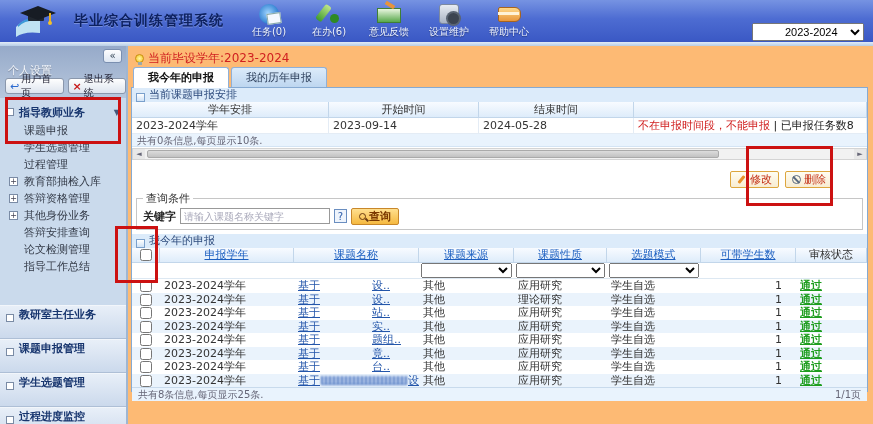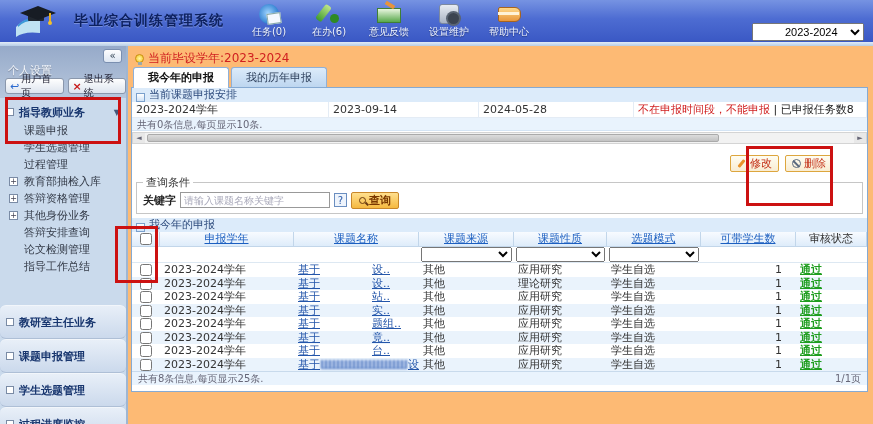--- a/index.html
+++ b/index.html
@@ -46,22 +46,22 @@
   .sbtn .g-x { color:#c81818; font-weight:bold; font-size:11px; }
   .menu { padding-top:4px; }
   .sec-head { display:flex; align-items:center; height:20px; padding:0 6px; font-weight:bold; color:#17356e; cursor:pointer; }
   .sec-head .sq, .acc .sq { width:8px; height:8px; border:1px solid #7a8ba5; background:#fff; margin-right:5px; flex:0 0 auto; }
   .sec-head .tri { margin-left:auto; font-size:8px; color:#44577a; }
   .mitem { height:17px; line-height:17px; padding-left:24px; color:#333a47; cursor:pointer; position:relative; white-space:nowrap; }
   .mitem.haskid { padding-left:24px; }
   .mitem .plusbox { position:absolute; left:9px; top:4px; width:9px; height:9px; border:1px solid #7a8ba5; background:#fff;
     font-size:8px; line-height:7px; text-align:center; color:#445; }
   .accwrap { position:absolute; left:0; top:259px; width:126px; }
-  .acc { display:flex; align-items:center; height:17px; padding:16px 6px; font-weight:bold; color:#17356e; cursor:pointer;
-    background:linear-gradient(#e8eff8,#cbd9ec); border-top:1px solid #f2f6fb; border-bottom:1px solid #aebfd6;border-radius:6px; }
+  .acc { display:flex; align-items:flex-end; height:17px; padding:16px 6px; font-weight:bold; color:#17356e; cursor:pointer;
+    background:linear-gradient(#e8eff8,#cbd9ec); border-top:1px solid #f2f6fb; border-bottom:1px solid #aebfd6; }
 
   
   .main { position:absolute; left:131px; top:46px; width:737px; height:378px; }
   .banner { height:20px; padding:5px 0 0 4px; color:#d02020; font-size:12px; display:flex; align-items:center; gap:4px; }
   .bulb { width:9px; height:9px; border-radius:50%; background:radial-gradient(#fff7a8,#f4c018); border:1px solid #c89010; position:relative; }
   .bulb::after { content:""; position:absolute; left:2px; bottom:-3px; width:4px; height:3px; background:#9aa; }
   .tabs { display:flex; height:22px; padding-left:2px; gap:2px; align-items:flex-end; }
   .tab { height:21px; line-height:20px; padding:0 14px; border:1px solid #8fb0d8; border-bottom:none;
     border-radius:3px 3px 0 0; cursor:pointer; }
   .tab.active { background:#fff; font-weight:bold; color:#111; position:relative; z-index:2; }
@@ -251,20 +251,26 @@
       <div class="tab active">我今年的申报</div>
       <div class="tab inactive">我的历年申报</div>
     </div>
 
     <div class="panel">
 
       <div class="gcap">
         <span class="gico"></span>
         <span>当前课题申报安排</span>
       </div>
+      <div class="trow t1h">
+        <div class="cell t1c1">学年安排</div>
+        <div class="cell t1c2">开始时间</div>
+        <div class="cell t1c3">结束时间</div>
+        <div class="cell t1c4"></div>
+      </div>
       <div class="trow t1d">
         <div class="cell t1c1">2023-2024学年</div>
         <div class="cell t1c2">2023-09-14</div>
         <div class="cell t1c3">2024-05-28</div>
         <div class="cell t1c4">
           <span class="notice-red">不在申报时间段，不能申报</span>
           <span class="notice-rest">| 已申报任务数8</span>
         </div>
       </div>
       <div class="tfoot">共有0条信息,每页显示10条.</div>

